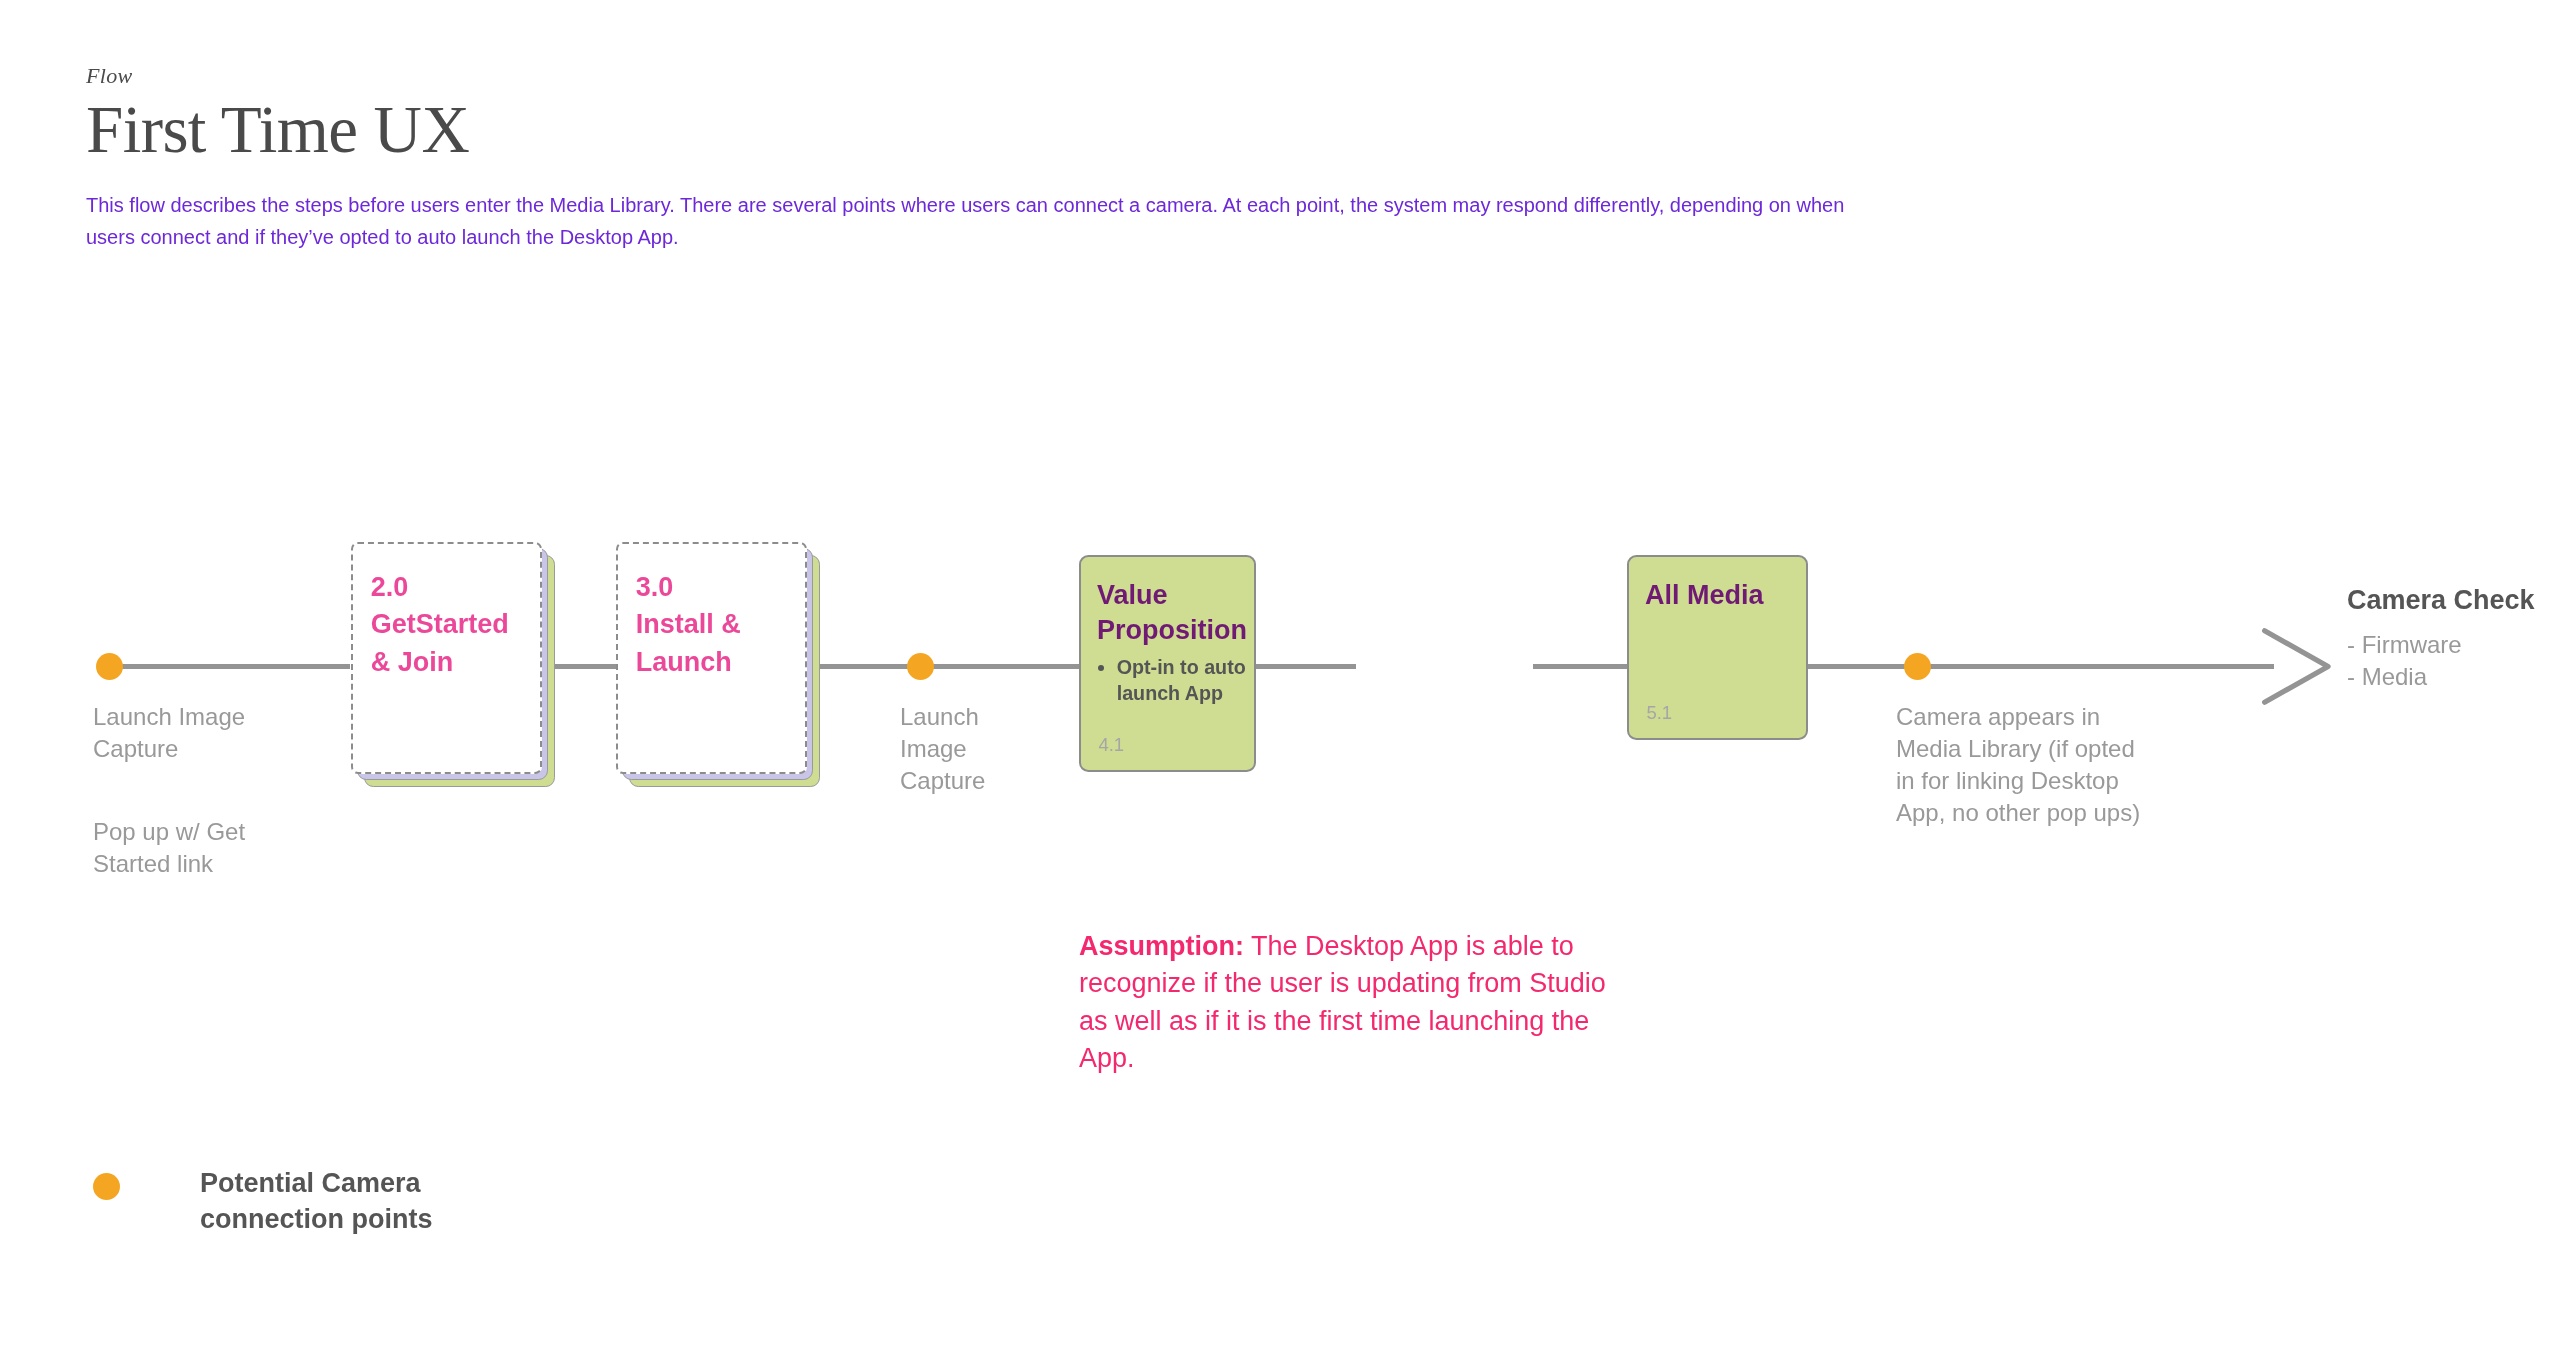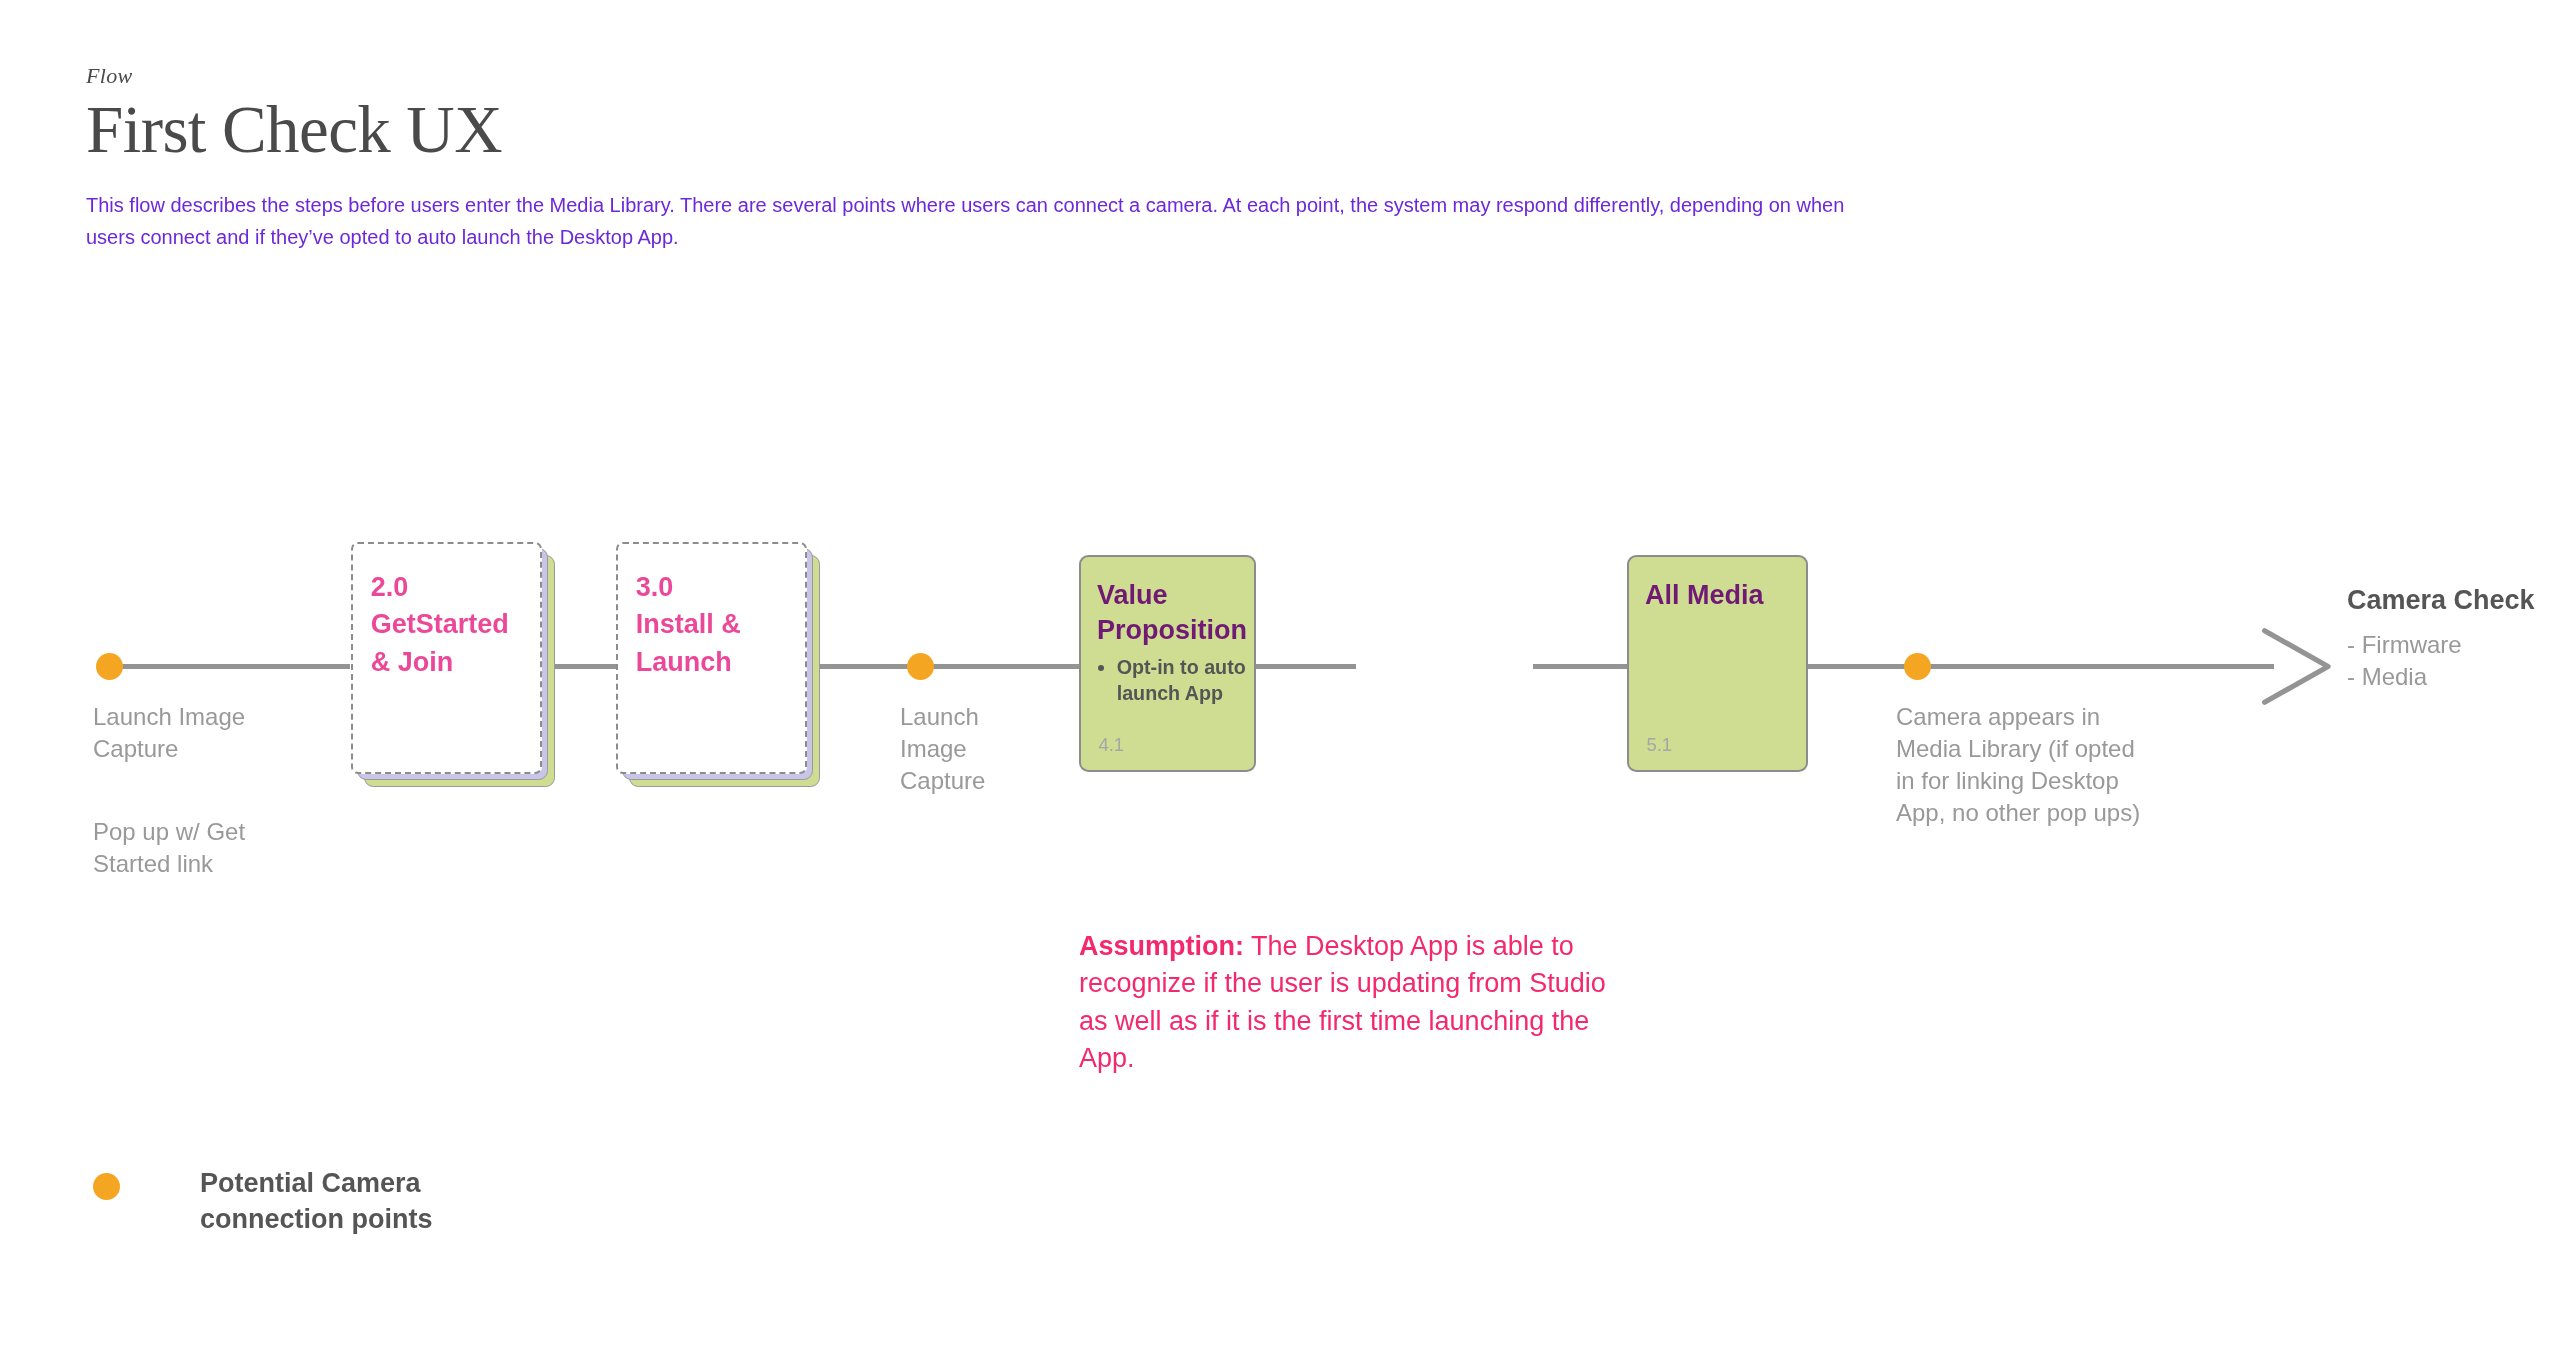--- a/index.html
+++ b/index.html
@@ -178,21 +178,21 @@
     font-weight: bold;
     line-height: 1.34;
     color: #555555;
   }
 </style>
 </head>
 <body>
 
 <div id="header">
   <div id="eyebrow">Flow</div>
-  <h1 id="page-title">First Check UX</h1>
+  <h1 id="page-title">First Time UX</h1>
   <p id="intro">This flow describes the steps before users enter the Media Library. There are several points where users can connect a camera. At each point, the system may respond differently, depending on when users connect and if they’ve opted to auto launch the Desktop App.</p>
 </div>
 
 <div id="flow">
 
   <div class="spine" style="left:107px; top:664px; width:243px;"></div>
   <div class="spine" style="left:542px; top:664px; width:75px;"></div>
   <div class="spine" style="left:808px; top:664px; width:278px;"></div>
   <div class="spine" style="left:1252px; top:664px; width:104px;"></div>
   <div class="spine" style="left:1533px; top:664px; width:96px;"></div>
@@ -234,21 +234,21 @@
   <div class="node" style="left:1079px; top:555px; width:177px; height:217px;">
     <div class="node-title" style="white-space:pre-line;">Value
 Proposition</div>
     <ul class="node-bullets" style="top:97px; width:145px;">
       <li>Opt-in to auto launch App</li>
     </ul>
     <div class="node-id">4.1</div>
   </div>
 
 
-  <div class="node" style="left:1627px; top:555px; width:181px; height:217px;padding-left:34px;">
+  <div class="node" style="left:1627px; top:555px; width:181px; height:185px;padding-left:34px;">
     <div class="node-title" style="white-space:pre-line;">All Media</div>
     <div class="node-id">5.1</div>
   </div>
 
   <div class="dot" style="left:1904px; top:653px;"></div>
   <div class="dot-caption" style="left:1896px; top:701px; width:336px; white-space:pre-line;">Camera appears in
 Media Library (if opted
 in for linking Desktop
 App, no other pop ups)</div>
 

